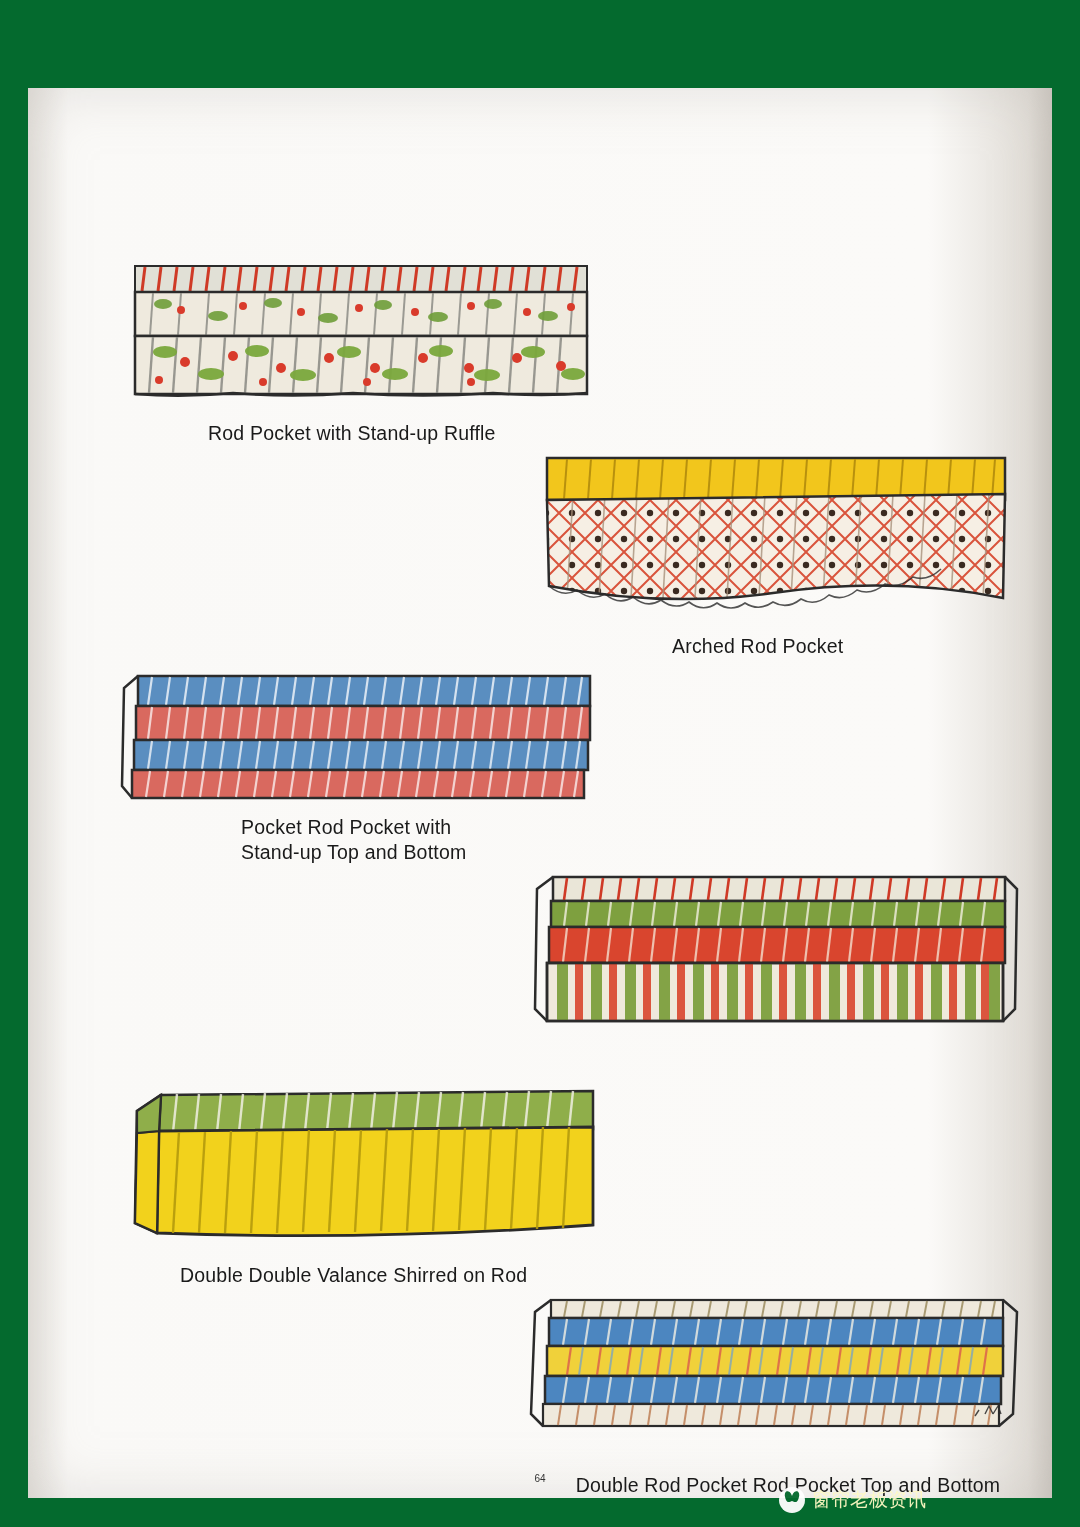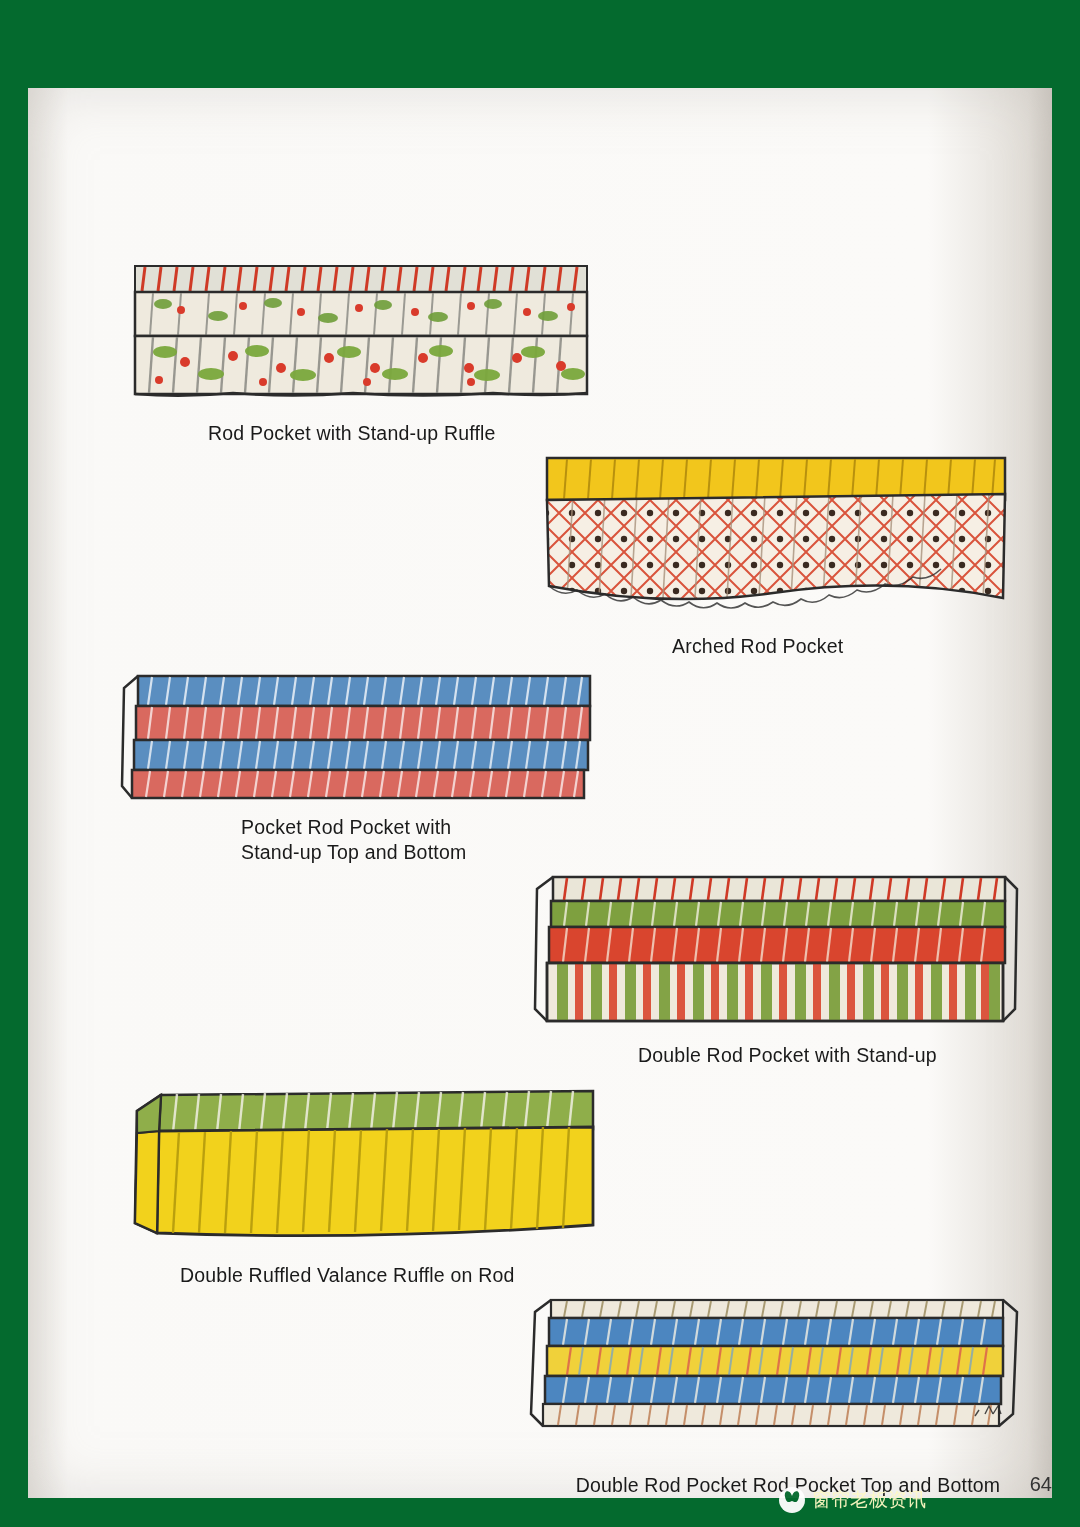--- a/index.html
+++ b/index.html
@@ -52,22 +52,22 @@
   .fig {
     position: absolute;
   }
   .fig svg { display: block; }
 
   .page-number {
     position: absolute;
     left: 0;
     right: 0;
     top: 1385px;
-    text-align: right;
-    font-size: 20px;
+    text-align: center;
+    font-size: 10px;
     color: #333;
   }
 
   
   .watermark {
     position: absolute;
     right: 26px;
     bottom: 14px;
     display: flex;
     gap: 7px;
@@ -545,21 +545,20 @@
               <rect x="392" y="101" width="8" height="56"></rect>
                 <rect x="426" y="101" width="8" height="56"></rect>
               <rect x="458" y="101" width="8" height="56"></rect>
             </g>
           </g>
           <rect x="24" y="100" width="456" height="58" fill="none" stroke="#2b2b2b" stroke-width="2.5"></rect>
           <path d="M30 14 L14 26 L12 146 L24 158" fill="none" stroke="#2b2b2b" stroke-width="2.5"></path>
           <path d="M482 14 L494 26 L492 146 L480 158" fill="none" stroke="#2b2b2b" stroke-width="2.5"></path>
         </svg>
       </div>
-      <div class="caption" style="left:610px; top:955px;">Double Rod Pocket with Stand-up</div>
 
       <div class="fig" style="left:95px; top:985px;">
         <svg width="500" height="180" viewBox="0 0 500 180">
 
           <path d="M38 22 L470 18 L470 56 L36 60 Z" fill="#8fae4a" stroke="#2b2b2b" stroke-width="2.5"></path>
           <g stroke="#f0efe2" stroke-width="2.4" opacity="0.85">
             <line x1="54" y1="21" x2="50" y2="59"></line>
               <line x1="76" y1="21" x2="72" y2="59"></line>
             <line x1="98" y1="21" x2="94" y2="59"></line>
               <line x1="120" y1="21" x2="116" y2="59"></line>
@@ -600,21 +599,21 @@
               <line x1="446" y1="54" x2="440" y2="155"></line>
           </g>
 
           <path d="M38 22 L14 38 L12 150 L34 160" fill="none" stroke="#2b2b2b" stroke-width="2.8"></path>
           <path d="M14 38 L36 58" fill="none" stroke="#2b2b2b" stroke-width="2"></path>
           <path d="M14 60 L12 150" fill="#f2d21c" stroke="#2b2b2b" stroke-width="2"></path>
           <path d="M36 58 L14 60 L12 150 L34 160 Z" fill="#f2d21c" stroke="#2b2b2b" stroke-width="2.2"></path>
           <path d="M38 22 L14 38 L14 60 L36 58 Z" fill="#8fae4a" stroke="#2b2b2b" stroke-width="2.2"></path>
         </svg>
       </div>
-      <div class="caption" style="left:152px; top:1175px;">Double Ruffled Valance Ruffle on Rod</div>
+      <div class="caption" style="left:152px; top:1175px;">Double Double Valance Shirred on Rod</div>
 
       <div class="fig" style="left:495px; top:1200px;">
         <svg width="510" height="160" viewBox="0 0 510 160">
 
           <rect x="28" y="12" width="452" height="18" fill="#efe9dc" stroke="#2b2b2b" stroke-width="2.2"></rect>
           <g stroke="#a89a72" stroke-width="2">
             <line x1="44" y1="13" x2="41" y2="29"></line>
               <line x1="62" y1="13" x2="59" y2="29"></line>
             <line x1="80" y1="13" x2="77" y2="29"></line>
               <line x1="98" y1="13" x2="95" y2="29"></line>

